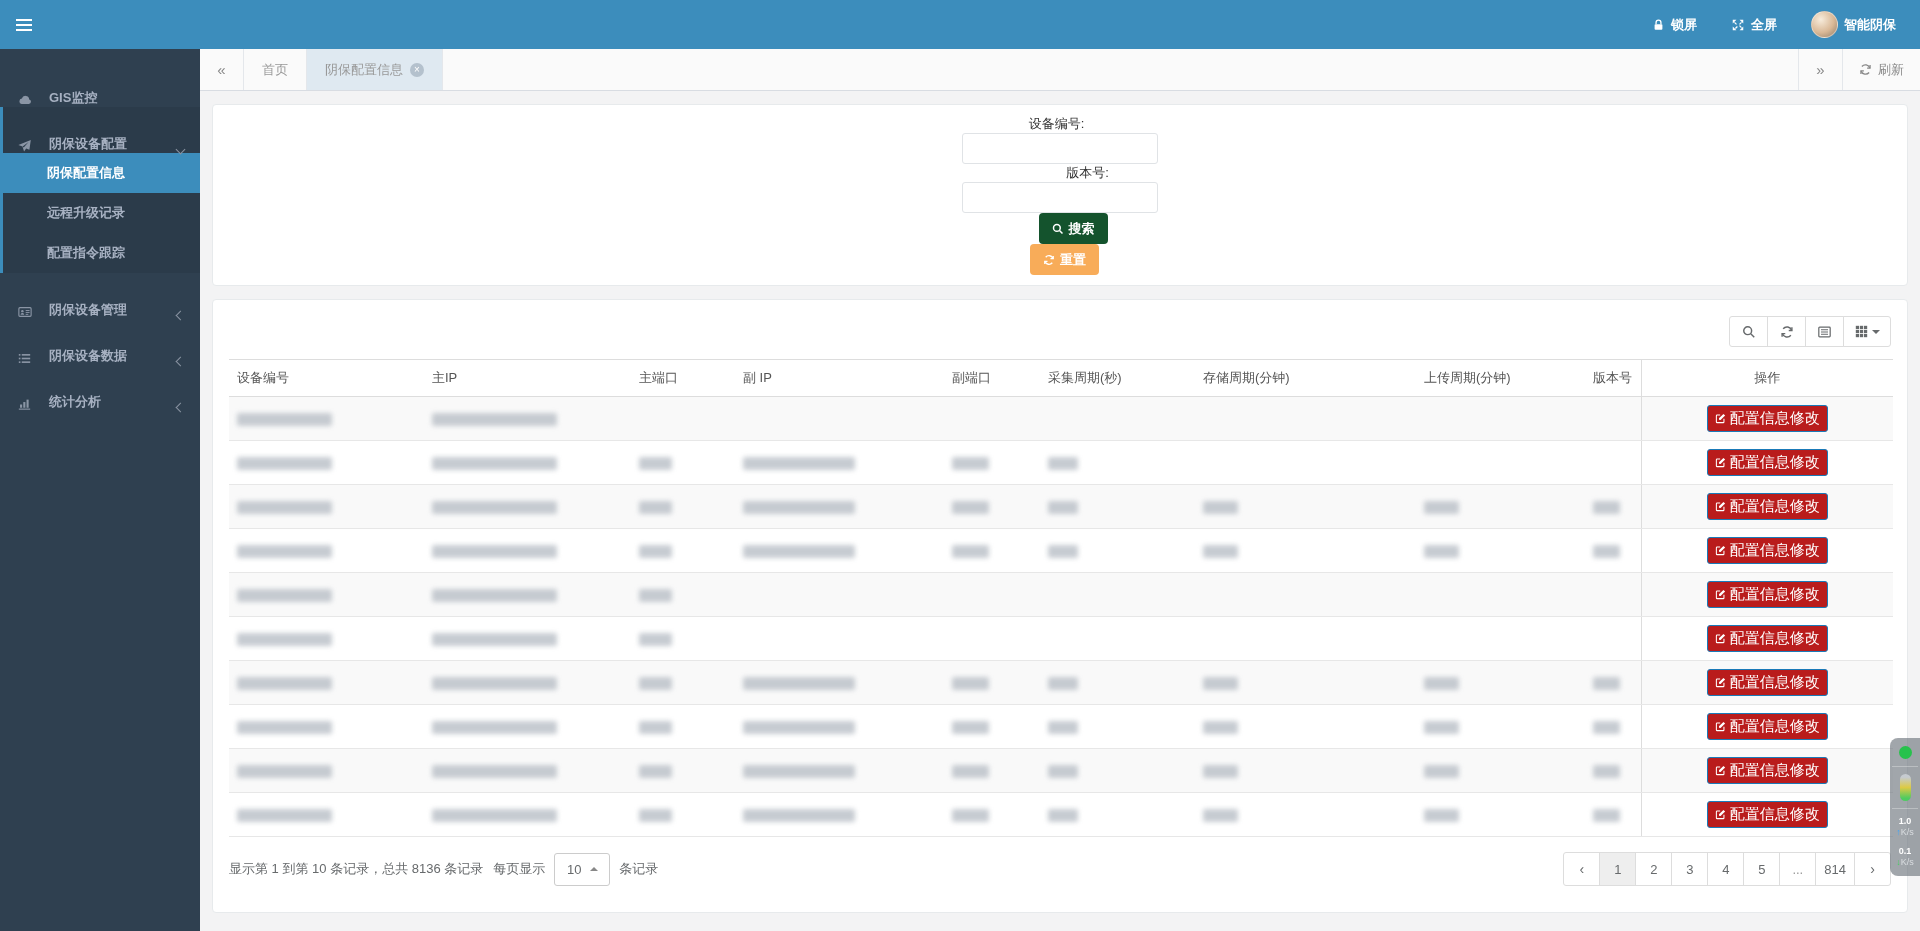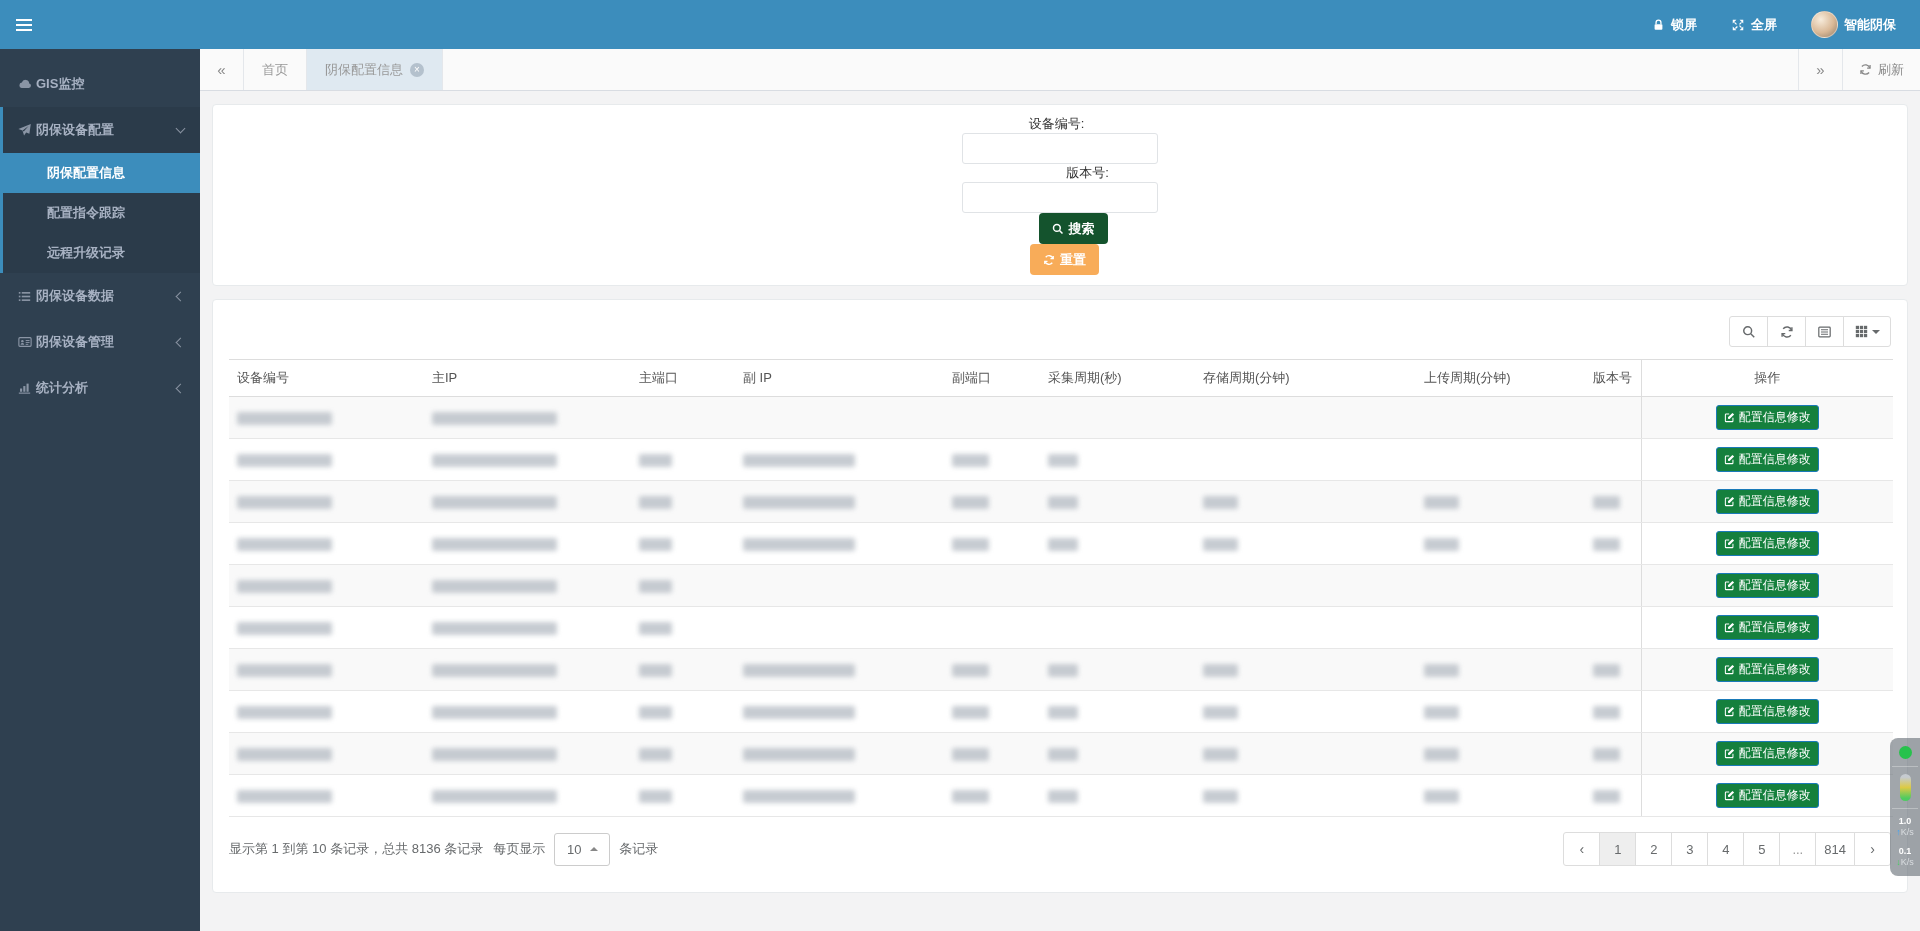--- a/index.html
+++ b/index.html
@@ -20,21 +20,21 @@
 
   
   .sidebar { position:fixed; top:49px; left:0; bottom:0; width:200px; background:#2f4050; color:#a7b1c2; z-index:90; }
   .user-panel { padding:17px 14px 12px; display:flex; gap:11px; align-items:center; }
   .avatar.big { width:47px; height:47px; flex:0 0 47px; }
   .user-meta .uname { color:#fff; font-size:14px; font-weight:bold; }
   .user-status { margin-top:8px; display:flex; align-items:center; gap:5px; font-size:12px; color:#dfe4ea; font-weight:bold; }
   .dot-online { width:8px; height:8px; border-radius:50%; background:#1c84c6; display:inline-block; }
   .logout-ic { color:#ed5565; display:inline-flex; margin-left:6px; }
   .menu { margin-top:12px; font-size:13px; }
-  .menu-item { height:46px; display:flex; align-items:center; gap:3px; padding:0 16px;
+  .menu-item { height:46px; display:flex; align-items:flex-end; gap:16px; padding:0 16px;
     font-weight:bold; cursor:pointer; color:#a7b1c2; }
   .menu-item .mi-icon { width:17px; display:inline-flex; justify-content:center; color:#8a95a5; }
   .menu-group.expanded { border-left:3px solid #3c8dbc; background:rgba(0,0,0,.07); }
   .menu-group.expanded > .menu-item { padding-left:13px; }
   .chev { width:7px; height:7px; border-right:1.6px solid #8a93a2; border-bottom:1.6px solid #8a93a2;
     margin-left:auto; flex:0 0 auto; }
   .chev.down { transform:rotate(45deg); margin-top:-3px; }
   .chev.left { transform:rotate(135deg); }
   .submenu-item { height:40px; display:flex; align-items:center; padding-left:44px;
     font-weight:bold; cursor:pointer; color:#a7b1c2; }
@@ -80,21 +80,21 @@
   .caret-down { width:0; height:0; border-left:4px solid transparent; border-right:4px solid transparent; border-top:4px solid #676a6c; }
   .caret-up   { width:0; height:0; border-left:4px solid transparent; border-right:4px solid transparent; border-bottom:4px solid #888; }
 
   table { width:100%; border-collapse:collapse; table-layout:fixed; font-size:13px; color:#555; }
   th { border-top:1px solid #ddd; border-bottom:1px solid #ddd; padding:9px 8px; text-align:left;
     font-weight:normal; color:#555; white-space:nowrap; overflow:hidden; }
   td { padding:8px; border-bottom:1px solid #e7e7e7; height:39px; }
   tbody tr:nth-child(odd) td { background:#f9f9f9; }
   th.c-action, td.c-action { text-align:center; border-left:1px solid #ddd; }
   .blob { display:inline-block; height:13px; border-radius:2px; background:#bdc3ca; filter:blur(2.5px); opacity:.85; vertical-align:middle; }
-  .btn-edit { background:#15803d; border:1px solid #1a7ab8; color:#fff; font-size:12px; border-radius:3px;
+  .btn-edit { background:#b91c1c; border:1px solid #1a7ab8; color:#fff; font-size:15px; border-radius:3px;
     padding:3px 7px; display:inline-flex; align-items:center; gap:4px; cursor:pointer; white-space:nowrap; }
 
   
   .pg-row { display:flex; align-items:center; margin-top:15px; font-size:13px; color:#676a6c; }
   .pg-info { margin-right:10px; }
   .page-size { margin:0 9px; min-width:56px; height:33px; border:1px solid #ccc; border-radius:3px;
     background:#fff; display:inline-flex; align-items:center; justify-content:center; gap:8px; cursor:pointer; color:#676a6c; }
   .pager { margin-left:auto; display:flex; list-style:none; }
   .pager li { min-width:37px; height:34px; border:1px solid #ddd; margin-left:-1px; background:#fff;
     display:flex; align-items:center; justify-content:center; padding:0 8px; cursor:pointer; color:#676a6c; }
@@ -176,52 +176,52 @@
               <path d="M15.2 1 1 6.9l4.7 1.8 1.8 5.6 2.4-3.4 3.7 1.5zM5.9 8.6l6.8-5.2-5.6 6.2z"></path>
             </svg>
         </span>
         <span>阴保设备配置</span>
         <span class="chev down"></span>
       </div>
       <div class="submenu-item active">
         <span>阴保配置信息</span>
       </div>
       <div class="submenu-item">
+        <span>远程升级记录</span>
+      </div>
+      <div class="submenu-item">
         <span>配置指令跟踪</span>
       </div>
-      <div class="submenu-item">
-        <span>远程升级记录</span>
-      </div>
+    </div>
+
+    <div class="menu-item">
+      <span class="mi-icon">
+        <svg width="16" height="14" viewBox="0 0 16 16">
+            <rect x="1" y="3" width="14" height="10" rx="1.2" fill="none" stroke="currentColor" stroke-width="1.3"></rect>
+            <circle cx="5" cy="7" r="1.4" fill="currentColor"></circle>
+            <path d="M3 11c0-1.3 1-2 2-2s2 .7 2 2z" fill="currentColor"></path>
+            <path d="M8.8 6.3h4.4M8.8 8.5h4.4M8.8 10.7h3" stroke="currentColor" stroke-width="1.1"></path>
+          </svg>
+      </span>
+      <span>阴保设备管理</span>
+      <span class="chev left"></span>
     </div>
 
     <div class="menu-item">
       <span class="mi-icon">
         <svg width="15" height="13" viewBox="0 0 16 16" fill="currentColor">
             <rect x="1" y="2.5" width="2" height="2"></rect>
             <rect x="1" y="7" width="2" height="2"></rect>
             <rect x="1" y="11.5" width="2" height="2"></rect>
             <rect x="4.6" y="2.5" width="10.4" height="2"></rect>
             <rect x="4.6" y="7" width="10.4" height="2"></rect>
             <rect x="4.6" y="11.5" width="10.4" height="2"></rect>
           </svg>
       </span>
       <span>阴保设备数据</span>
-      <span class="chev left"></span>
-    </div>
-
-    <div class="menu-item">
-      <span class="mi-icon">
-        <svg width="16" height="14" viewBox="0 0 16 16">
-            <rect x="1" y="3" width="14" height="10" rx="1.2" fill="none" stroke="currentColor" stroke-width="1.3"></rect>
-            <circle cx="5" cy="7" r="1.4" fill="currentColor"></circle>
-            <path d="M3 11c0-1.3 1-2 2-2s2 .7 2 2z" fill="currentColor"></path>
-            <path d="M8.8 6.3h4.4M8.8 8.5h4.4M8.8 10.7h3" stroke="currentColor" stroke-width="1.1"></path>
-          </svg>
-      </span>
-      <span>阴保设备管理</span>
       <span class="chev left"></span>
     </div>
 
     <div class="menu-item">
       <span class="mi-icon">
         <svg width="15" height="13" viewBox="0 0 16 16" fill="currentColor">
             <rect x="1" y="13" width="14" height="1.4"></rect>
             <rect x="2.5" y="8" width="2.6" height="4"></rect>
             <rect x="6.5" y="5" width="2.6" height="7"></rect>
             <rect x="10.5" y="2" width="2.6" height="10"></rect>

